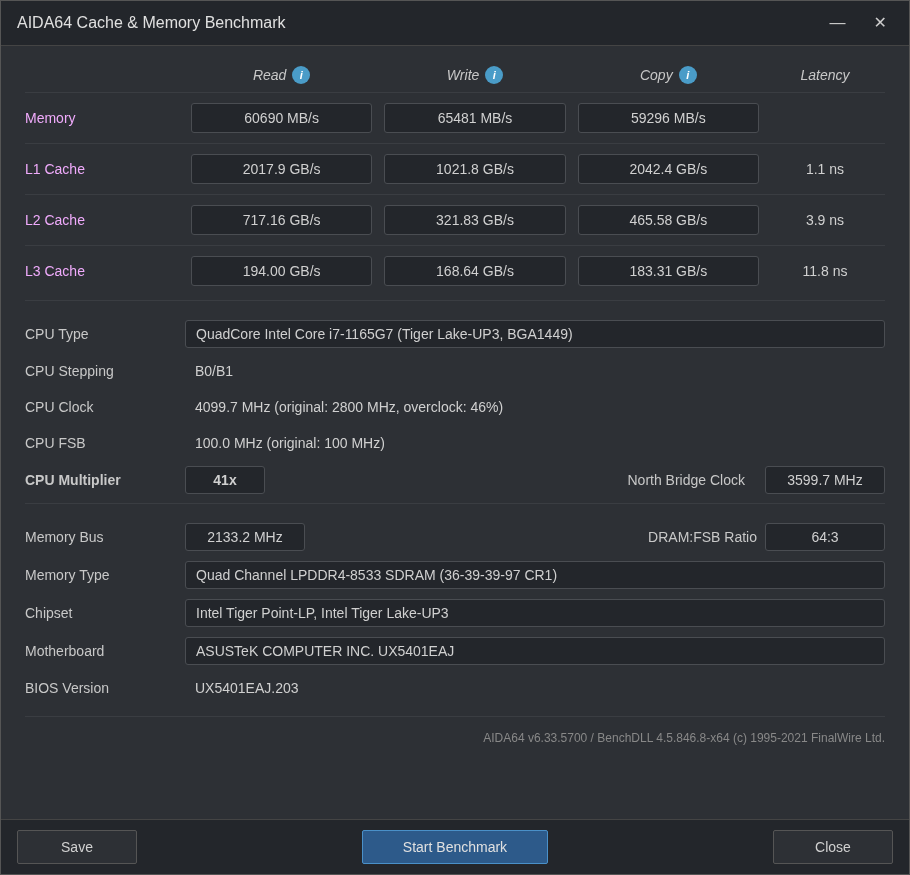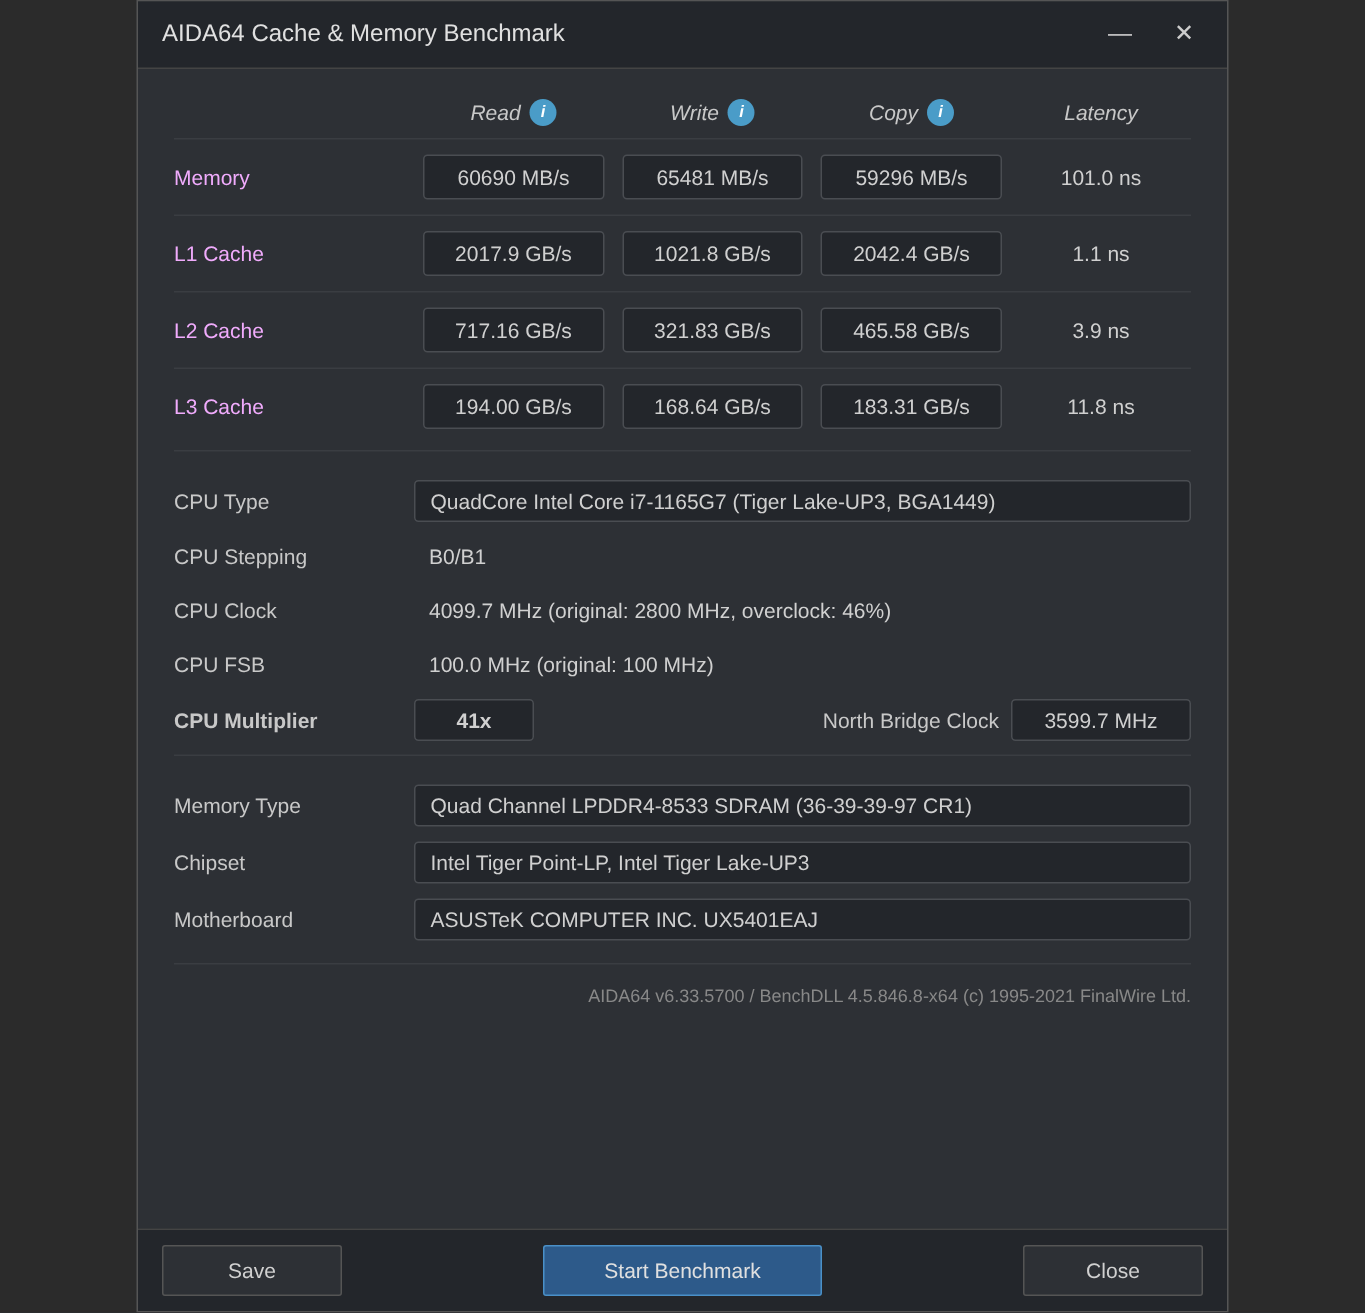--- a/index.html
+++ b/index.html
@@ -11,21 +11,21 @@
     body {
       background: #2b2b2b;
       display: flex;
       justify-content: center;
       align-items: center;
       min-height: 100vh;
       font-family: 'Segoe UI', Arial, sans-serif;
     }
 
     .window {
-      width: 728px;
+      width: 910px;
       min-height: 875px;
       background: #2d3035;
       border: 1px solid #555;
       display: flex;
       flex-direction: column;
     }
 
     .title-bar {
       background: #23262b;
       padding: 12px 16px;
@@ -173,21 +173,21 @@
     .info-row-split .left {
       display: flex;
       align-items: center;
       flex: 1;
       font-weight: bold;
     }
 
     .info-row-split .right {
       display: flex;
       align-items: center;
-      gap: 8px;
+      gap: 20px;
     }
 
     .info-right-label {
       color: #c8c8c8;
       font-size: 14px;
     }
 
     .info-right-value {
       color: #d0d0d0;
       font-size: 14px;
@@ -287,21 +287,20 @@
       <div class="col-header">
         <span>Latency</span>
       </div>
     </div>
 
     <div class="data-row">
       <div class="row-label">Memory</div>
       <div class="value-box">60690 MB/s</div>
       <div class="value-box">65481 MB/s</div>
       <div class="value-box">59296 MB/s</div>
-      <div class="value-box-plain">101.0 ns</div>
     </div>
 
     <div class="data-row">
       <div class="row-label">L1 Cache</div>
       <div class="value-box">2017.9 GB/s</div>
       <div class="value-box">1021.8 GB/s</div>
       <div class="value-box">2042.4 GB/s</div>
       <div class="value-box-plain">1.1 ns</div>
     </div>
 
@@ -351,36 +350,50 @@
         <div class="right">
           <span class="info-right-label">North Bridge Clock</span>
           <span class="info-right-value">3599.7 MHz</span>
         </div>
       </div>
 
     </div>
 
     <div class="info-section">
 
+      <div class="mem-bus-row">
+        <div class="mem-bus-left">
+          <div class="info-label">Memory Bus</div>
+          <div style="background:#23262b;border:1px solid #4a4d52;border-radius:3px;padding:5px 10px;color:#d0d0d0;font-size:14px;min-width:120px;text-align:center;">2133.2 MHz</div>
+        </div>
+        <div class="mem-bus-right">
+          <span class="info-right-label">DRAM:FSB Ratio</span>
+          <span class="info-right-value">64:3</span>
+        </div>
+      </div>
 
       <div class="info-row">
         <div class="info-label">Memory Type</div>
         <div class="info-value">Quad Channel LPDDR4-8533 SDRAM  (36-39-39-97 CR1)</div>
       </div>
 
       <div class="info-row">
         <div class="info-label">Chipset</div>
         <div class="info-value">Intel Tiger Point-LP, Intel Tiger Lake-UP3</div>
       </div>
 
       <div class="info-row">
         <div class="info-label">Motherboard</div>
         <div class="info-value">ASUSTeK COMPUTER INC. UX5401EAJ</div>
       </div>
 
+      <div class="info-row">
+        <div class="info-label">BIOS Version</div>
+        <div class="info-value-plain">UX5401EAJ.203</div>
+      </div>
 
     </div>
 
     <div class="footer-text">AIDA64 v6.33.5700 / BenchDLL 4.5.846.8-x64  (c) 1995-2021 FinalWire Ltd.</div>
 
   </div>
 
   <div class="button-bar">
     <button class="action-btn">Save</button>
     <button class="action-btn primary">Start Benchmark</button>

